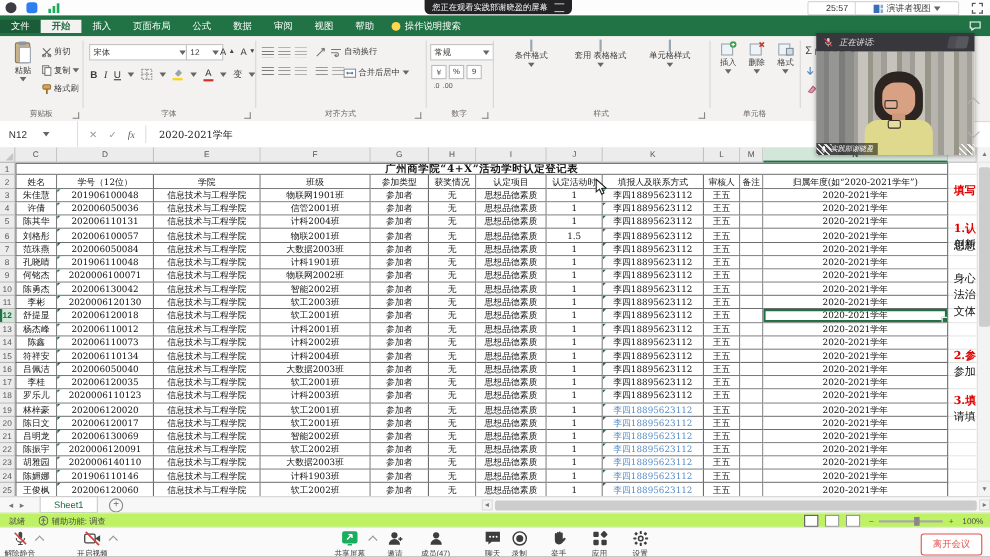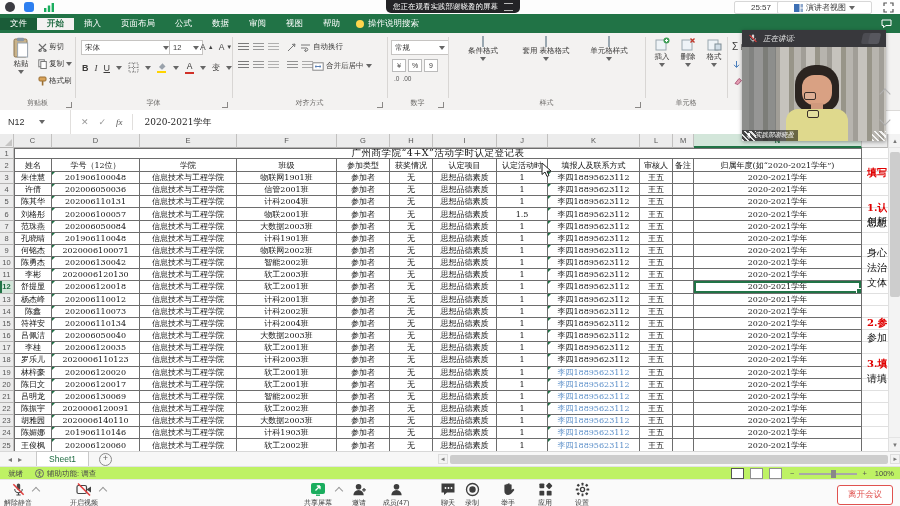--- a/index.html
+++ b/index.html
@@ -396,21 +396,21 @@
       <div class="hcell">G</div>
       <div class="hcell">H</div>
       <div class="hcell">I</div>
       <div class="hcell">J</div>
       <div class="hcell">K</div>
       <div class="hcell">L</div>
       <div class="hcell">M</div>
       <div class="hcell sel">N</div>
       <div class="hcell"></div>
       <div class="hcell gut">1</div>
-      <div class="tcell first top title-cell" style="grid-column: 2 / span 12;">广州商学院“4+X”活动学时认定登记表</div>
+      <div class="tcell first top title-cell" style="grid-column: 2 / span 12; font-weight: bold;">广州商学院“4+X”活动学时认定登记表</div>
       <div class="notes-cell"></div>
       <div class="hcell gut">2</div>
       <div class="tcell first">姓名</div>
       <div class="tcell">学号（12位）</div>
       <div class="tcell">学院</div>
       <div class="tcell">班级</div>
       <div class="tcell">参加类型</div>
       <div class="tcell">获奖情况</div>
       <div class="tcell">认定项目</div>
       <div class="tcell">认定活动时</div>

